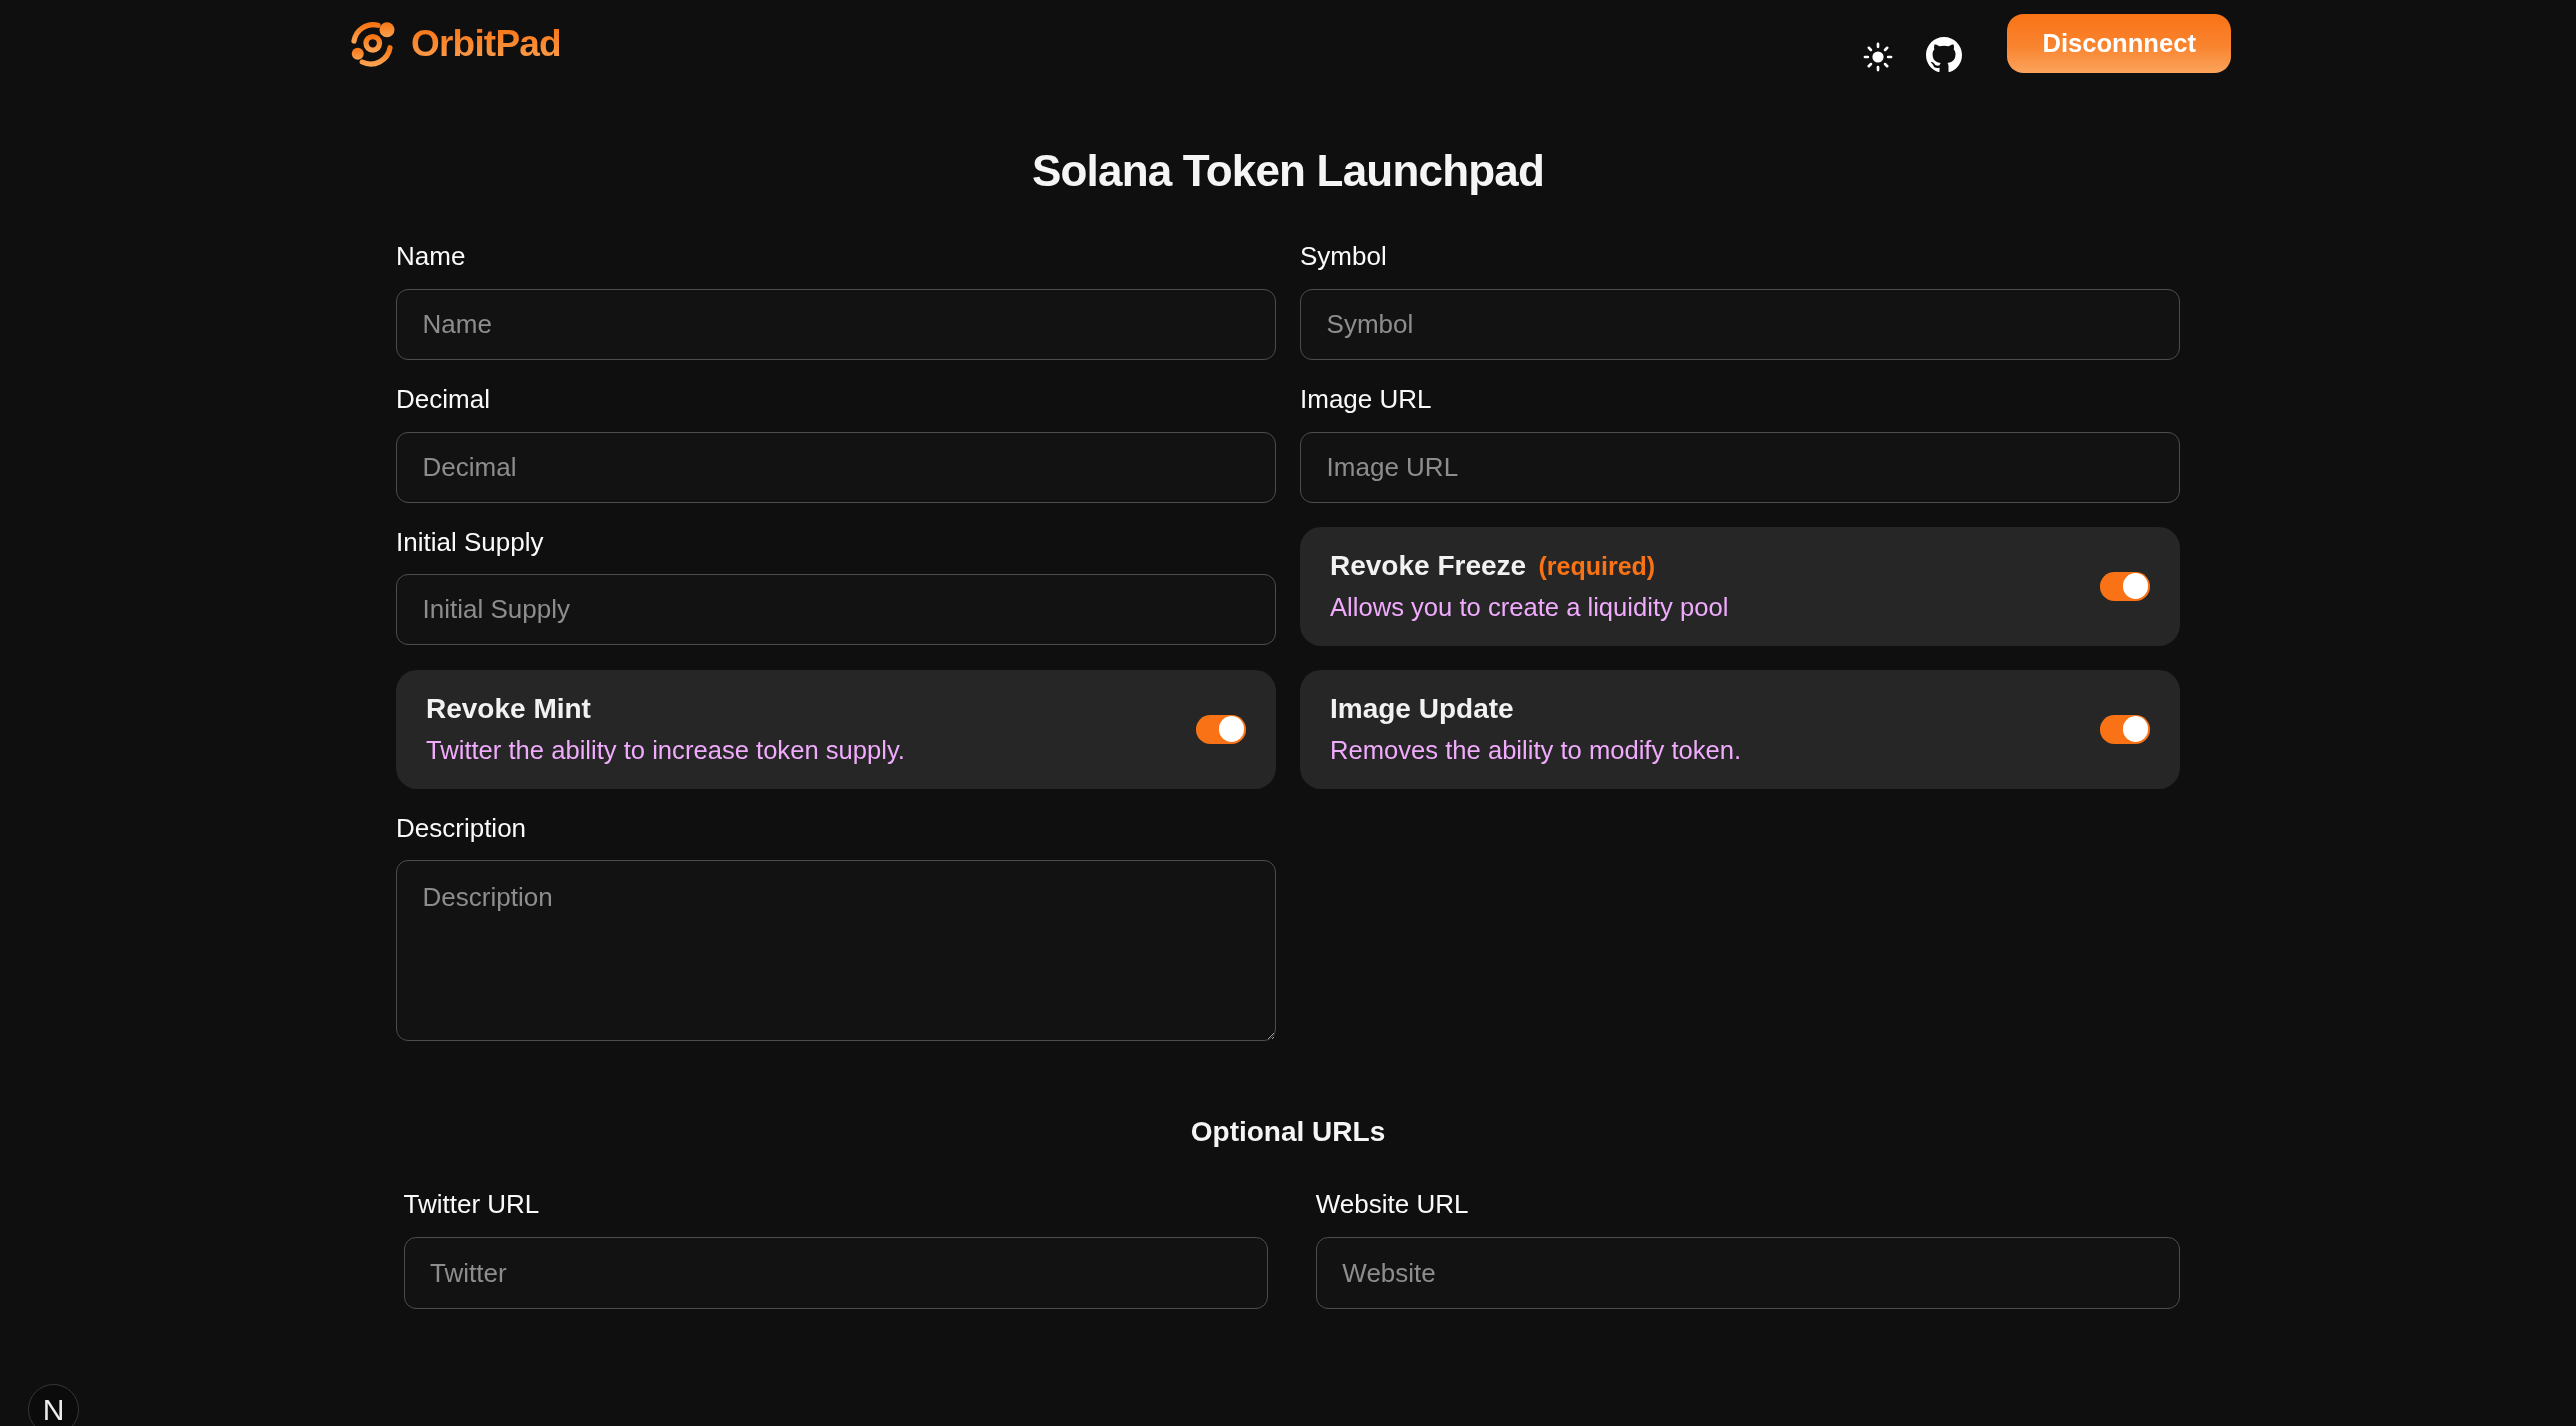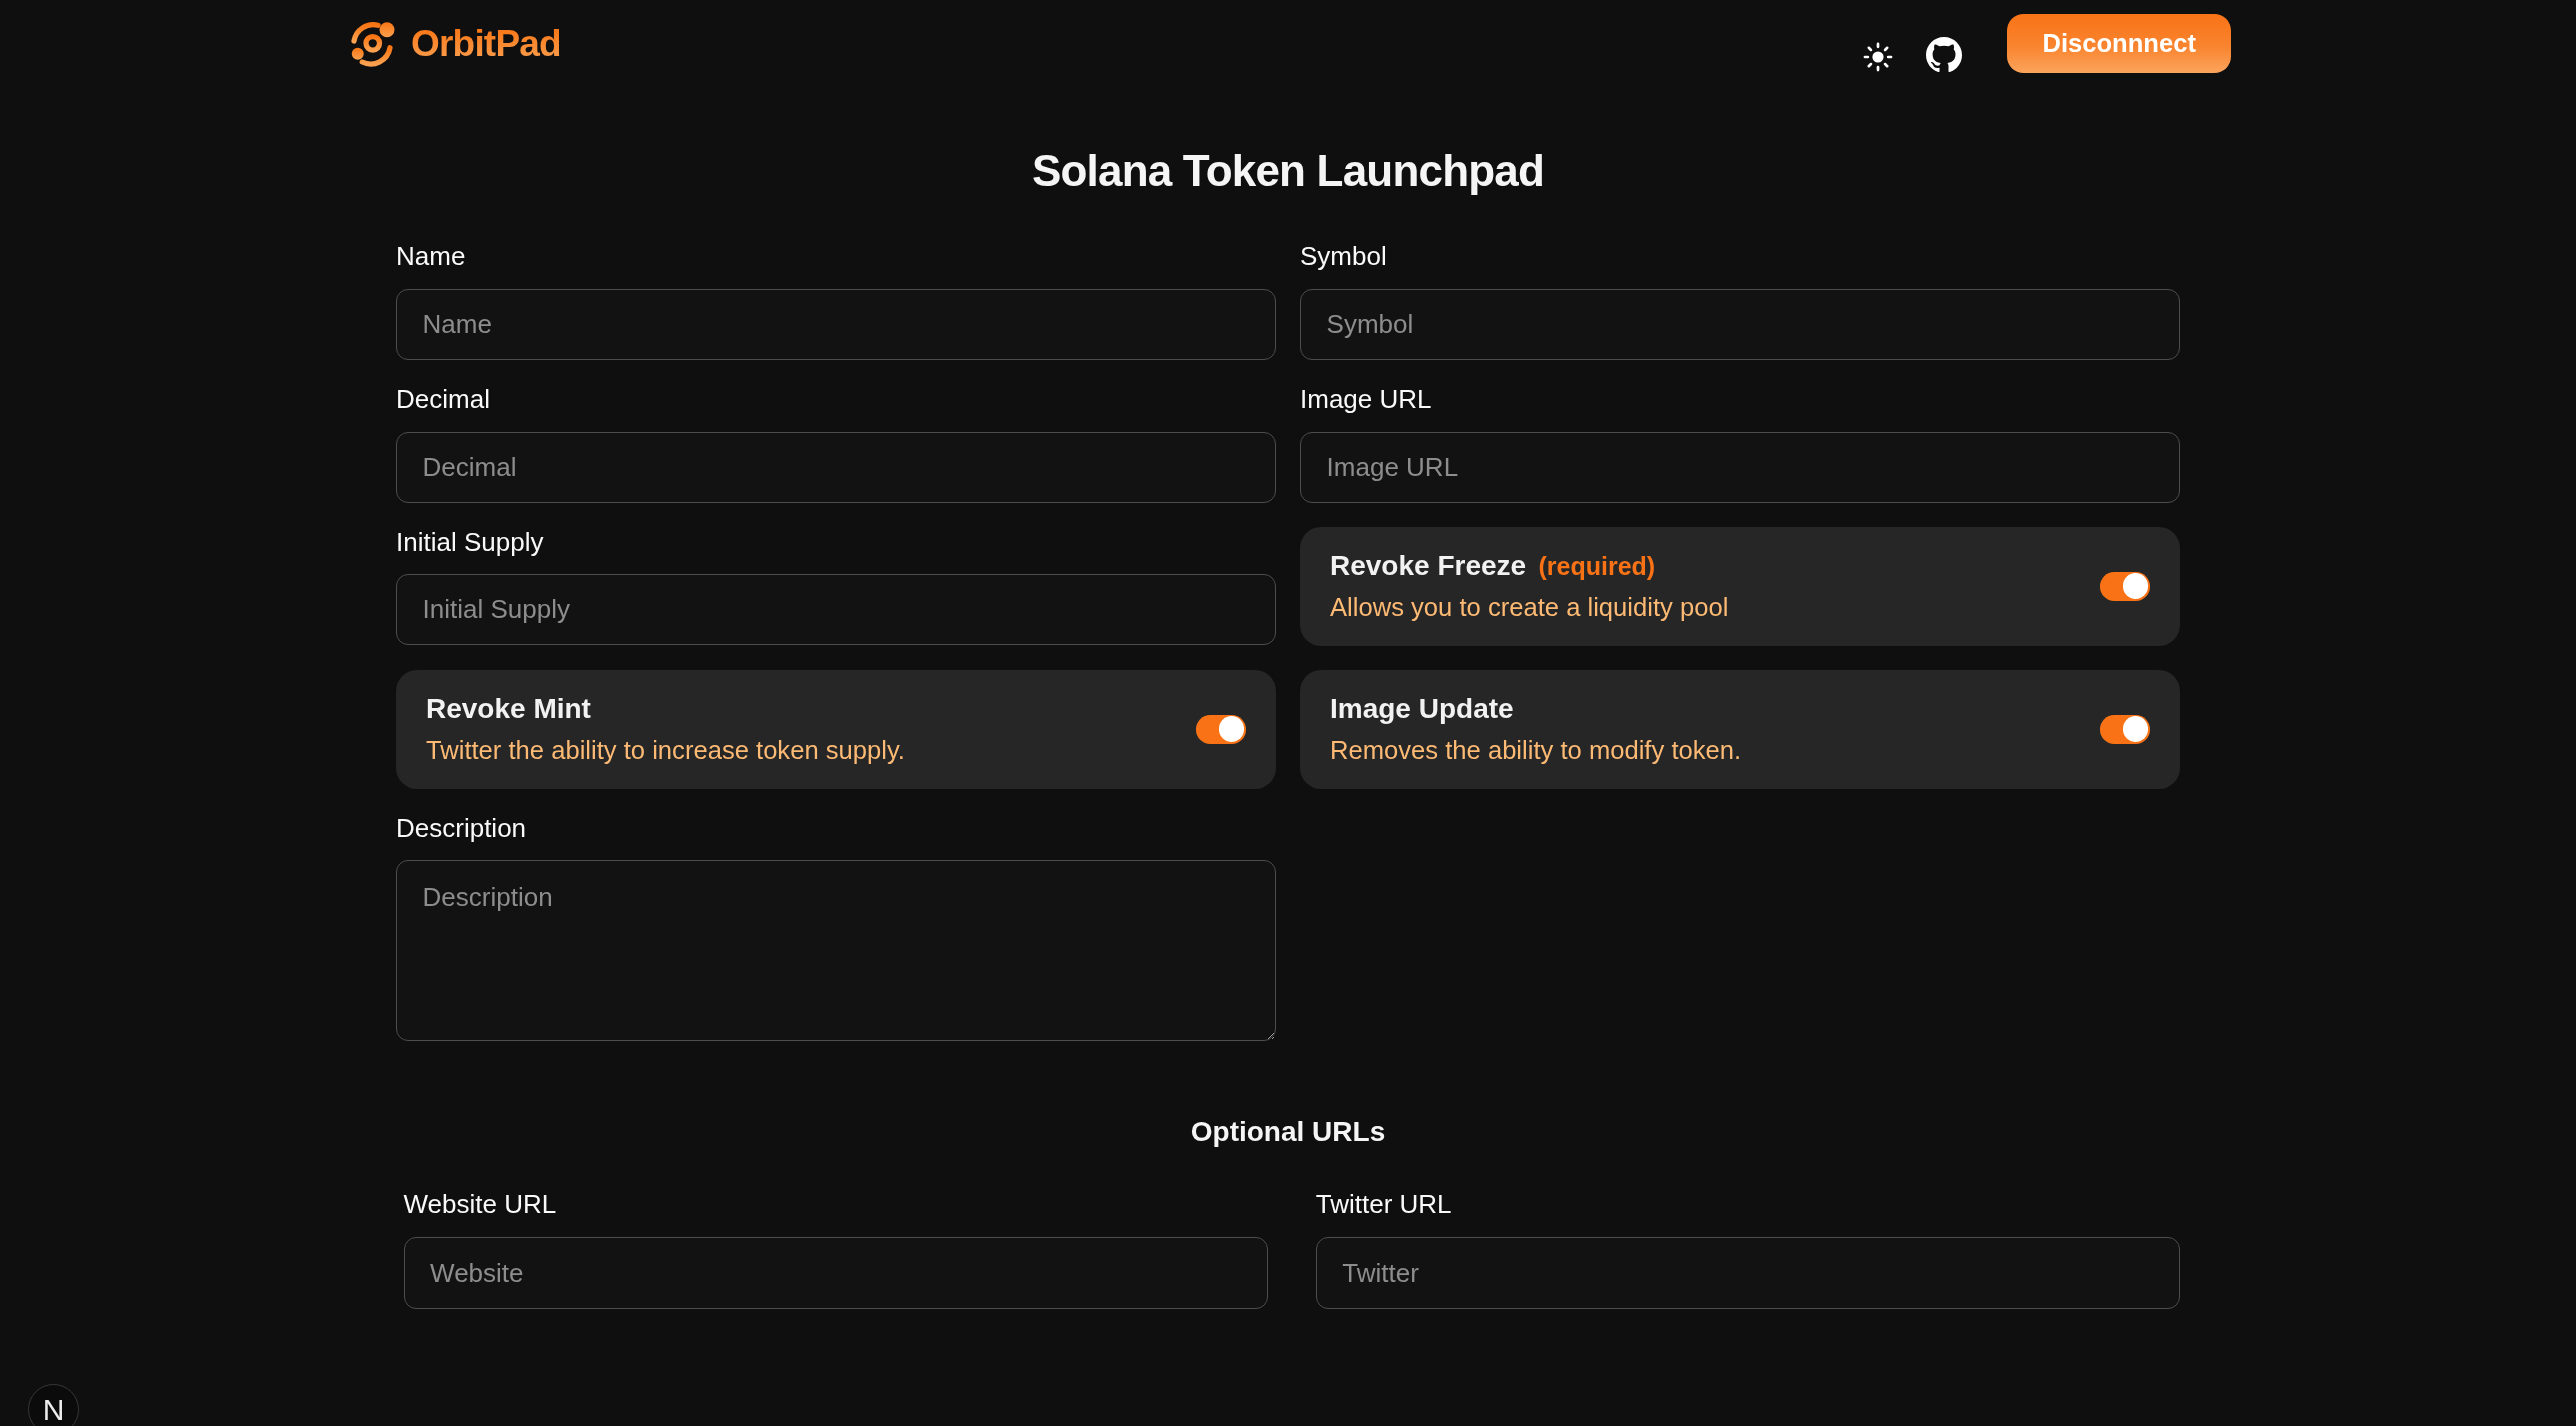--- a/index.html
+++ b/index.html
@@ -79,21 +79,21 @@
   
   .card {
     background:#262626;
     border-radius:21px;
     padding:22.6px 30px;
     display:flex; align-items:center; justify-content:space-between;
     min-height:119px;
   }
   .card-title { font-size:28px; font-weight:700; color:#f2f2f2; }
   .required-note { color:#f97316; font-size:25px; font-weight:700; margin-left:9px; }
-  .card-desc { font-size:25.6px; color:#fdba74; margin-top:10.5px; font-weight:400; }
+  .card-desc { font-size:25.6px; color:#f0abfc; margin-top:10.5px; font-weight:400; }
   .toggle {
     width:50px; height:29px; flex-shrink:0; margin-left:22.6px;
     border:none; border-radius:14.3px;
     background:#4d4d4d; position:relative; cursor:pointer;
   }
   .toggle.on { background:#f97316; }
   .toggle .knob {
     position:absolute; top:1.5px; left:1.5px;
     width:25.6px; height:25.6px; border-radius:50%;
     background:#ffffff;
@@ -235,24 +235,24 @@
     <div>
       <label class="field-label">Description</label>
       <textarea class="textarea" placeholder="Description" style=""></textarea>
     </div>
     <div></div>
   </div>
 
   <h2 class="optional-heading">Optional URLs</h2>
   <div class="optional-grid">
     <div>
+      <label class="field-label">Twitter URL</label>
+      <input class="text-input" type="text" placeholder="Twitter" style="">
+    </div>
+    <div>
       <label class="field-label">Website URL</label>
       <input class="text-input" type="text" placeholder="Website" style="">
     </div>
-    <div>
-      <label class="field-label">Twitter URL</label>
-      <input class="text-input" type="text" placeholder="Twitter" style="">
-    </div>
   </div>
 </main>
 
 <div class="dev-badge">N</div>
 
 
 </body></html>

